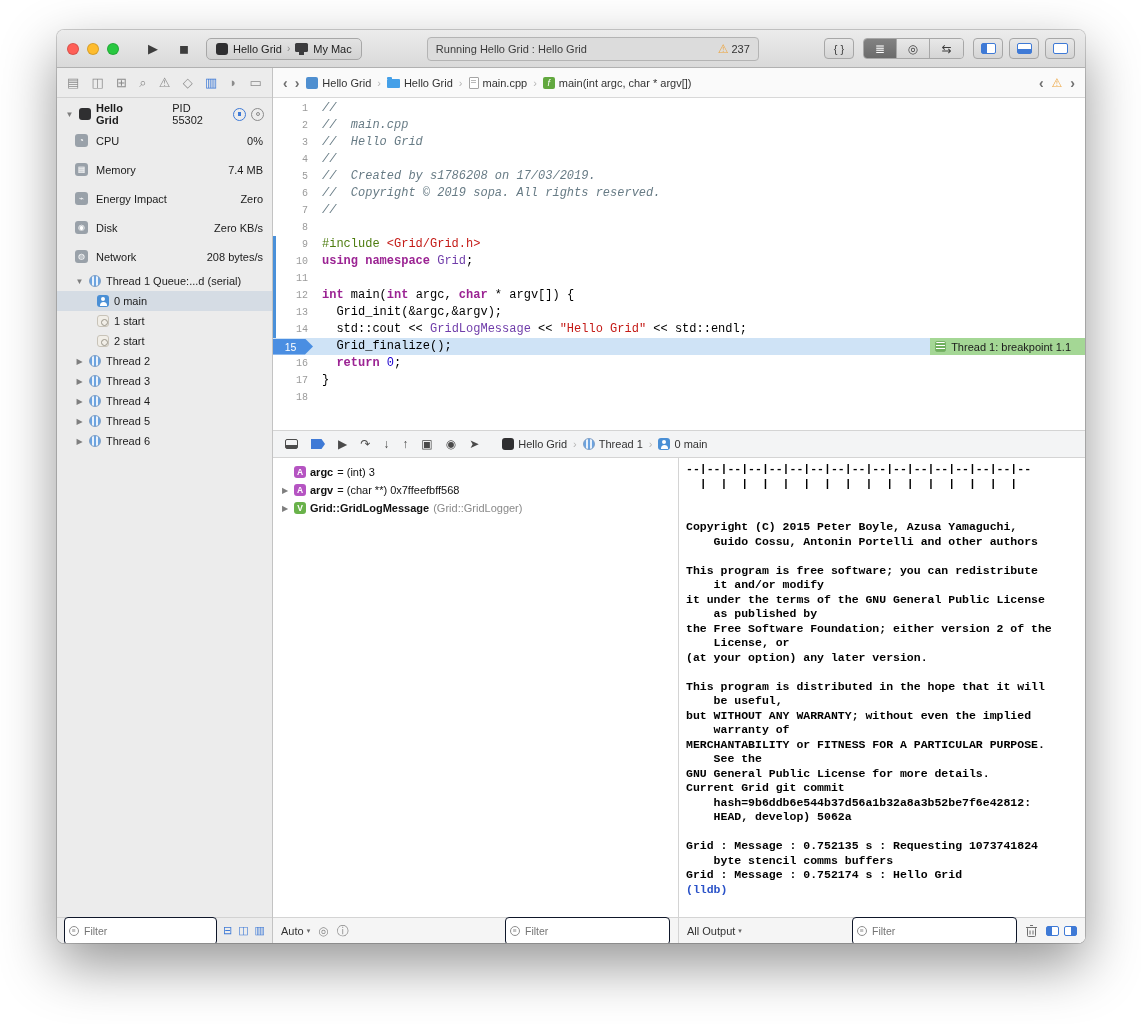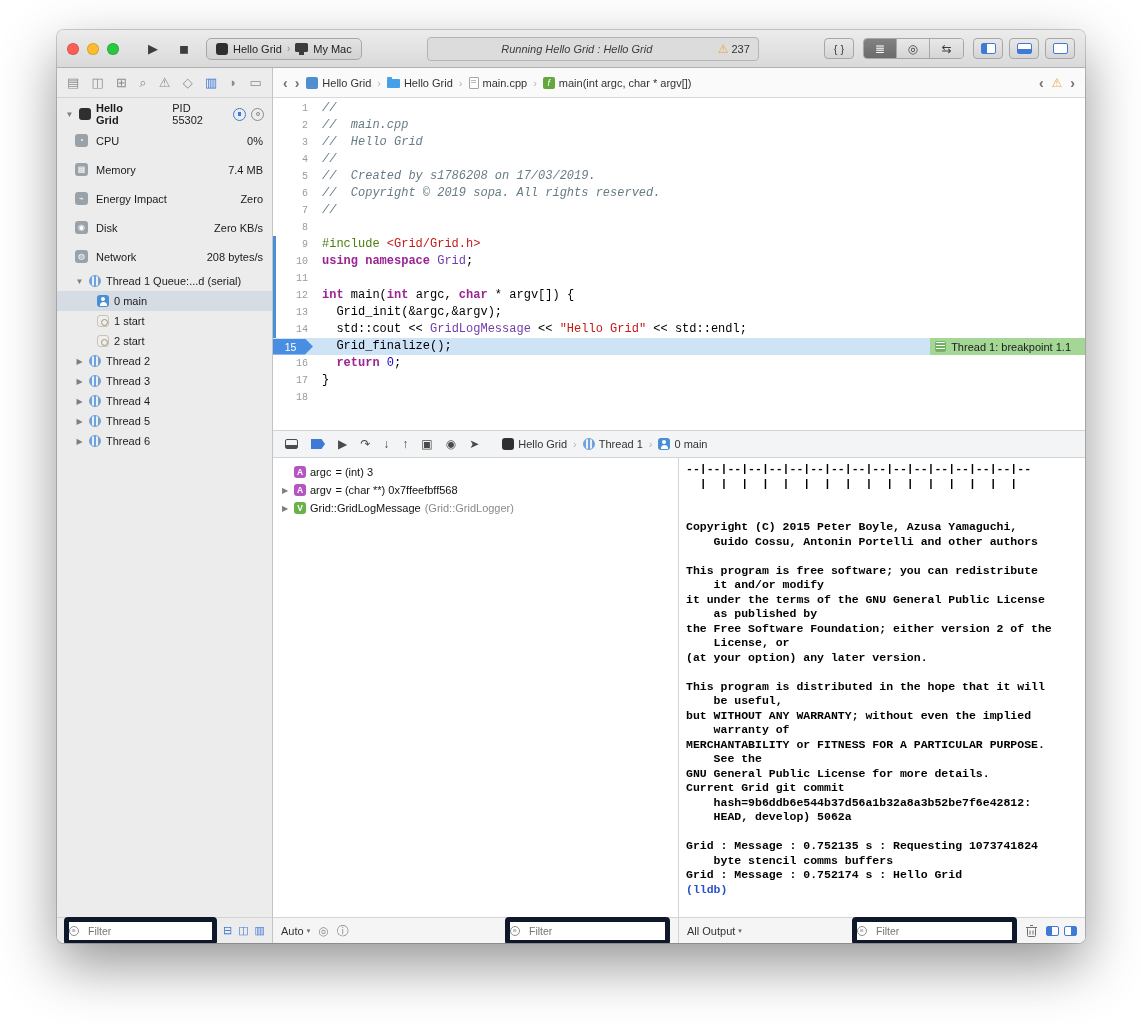--- a/index.html
+++ b/index.html
@@ -18,21 +18,21 @@
   .tb-icon.stop{ font-size:12px; }
   .scheme{ display:flex; align-items:center; gap:5px; height:22px; padding:0 9px; font-size:11px; color:#222;
     background:linear-gradient(#e3e3e3,#d2d2d2); border:1px solid #a7a7a7; border-radius:5px; margin-left:2px; }
   .app-mini-icon{ width:12px; height:12px; border-radius:3px; background:#2f2f31; flex:none; }
   .mac-icon{ width:13px; height:9px; background:#3c3c3e; border-radius:1.5px; position:relative; flex:none; margin-top:-2px;}
   .mac-icon::after{ content:""; position:absolute; left:4px; right:4px; bottom:-3px; height:3px; background:#3c3c3e; }
   .sep-ch{ color:#8b8b8b; font-size:10px; }
   .flex-sp{ flex:1; }
   .status{ width:332px; height:24px; background:#dcdcdc; border:1px solid #b4b4b4; border-radius:4px;
     display:flex; align-items:center; padding:0 8px; font-size:11px; color:#3c3c3c; }
-  .status-text{ flex:1; text-align:center; white-space:nowrap; overflow:hidden;font-style:italic; }
+  .status-text{ flex:1; text-align:left; white-space:nowrap; overflow:hidden; }
   .warn-group{ display:flex; align-items:center; gap:3px; font-size:11px; color:#333; }
   .warn-tri{ color:#eda33b; font-size:12px; line-height:1; }
   .btn{ height:21px; min-width:30px; padding:0 6px; border:1px solid #a7a7a7; border-radius:4px;
     background:linear-gradient(#e8e8e8,#d5d5d5); display:flex; align-items:center; justify-content:center;
     color:#3d3d3d; font-size:11px; }
   .seg{ display:flex; height:21px; border:1px solid #a7a7a7; border-radius:4px; overflow:hidden; }
   .seg > span{ width:33px; display:flex; align-items:center; justify-content:center; font-size:12px;
     color:#3d3d3d; background:linear-gradient(#e8e8e8,#d5d5d5); border-right:1px solid #a7a7a7; }
   .seg > span:last-child{ border-right:none; }
   .seg > span.active{ background:linear-gradient(#828282,#6b6b6b); color:#fff; }
@@ -72,21 +72,21 @@
   .frame-row.selected{ background:#d5dce4; }
   .thread-icon{ width:12px; height:12px; border-radius:50%; border:1px solid #7d9ec6; flex:none;
     background:repeating-linear-gradient(90deg,#6ba3e0 0 2px,#eaf2fb 2px 4px); }
   .person-badge{ width:12px; height:12px; border-radius:3px; background:#4a8fd5; position:relative; flex:none; }
   .person-badge::before{ content:""; position:absolute; left:4px; top:2px; width:4px; height:4px; border-radius:50%; background:#fff; }
   .person-badge::after{ content:""; position:absolute; left:2.5px; bottom:1.5px; width:7px; height:4px; border-radius:4px 4px 0 0; background:#fff; }
   .frame-badge{ width:12px; height:12px; border-radius:3px; background:#f1eee7; border:1px solid #c8c3b8; position:relative; flex:none; }
   .frame-badge::before{ content:""; position:absolute; left:2.5px; top:2.5px; width:5px; height:5px; border:1px solid #9a958a; border-radius:50%; }
   .sidebar-bottom{ height:26px; flex:none; border-top:1px solid #d2d2d2; display:flex; align-items:center; gap:6px; padding:0 7px; }
   .filter-wrap{ position:relative; display:flex; }
-  .filter-wrap input{ width:100%; height:28px; border:5px solid #0f172a; border-radius:4px; background:#fff;
+  .filter-wrap input{ width:100%; height:28px; border:1px solid #0f172a; border-radius:4px; background:#fff;
     font-family:"Liberation Sans",sans-serif; font-size:10.5px; color:#333; padding:0 4px 0 19px; outline:none; }
   .filter-icon{ position:absolute; left:5px; top:50%; transform:translateY(-50%); width:10px; height:10px;
     border:1px solid #8e8e8e; border-radius:50%; color:#8e8e8e; font-size:6.5px; line-height:8.5px; text-align:center; }
   .blue-mini{ color:#3f7ad6; font-size:11px; }
 
   
   .editor-col{ flex:1; min-width:0; display:flex; flex-direction:column; background:#fff; }
   .jumpbar{ height:30px; flex:none; background:#fafafa; border-bottom:1px solid #d8d8d8;
     display:flex; align-items:center; gap:7px; padding:0 10px; font-size:11px; color:#333; }
   .nav-chevron{ color:#6f6f6f; font-size:14px; font-weight:bold; line-height:1; }
@@ -139,21 +139,21 @@
 
   
   .lower{ flex:1; display:flex; min-height:0; }
   .vars-col{ width:406px; flex:none; border-right:1px solid #d4d4d4; display:flex; flex-direction:column; background:#fff; }
   .vars-content{ flex:1; overflow:hidden; padding:5px 0 0 7px; font-size:11px; color:#111; }
   .var-row{ height:18px; display:flex; align-items:center; gap:4px; }
   .var-row .disclosure{ width:10px; }
   .badge{ width:12px; height:12px; border-radius:3px; color:#fff; font-size:8.5px; font-weight:bold;
     display:flex; align-items:center; justify-content:center; flex:none; }
   .badge.A{ background:#b554c2; } .badge.V{ background:#69b24a; }
-  .var-name{ font-weight:normal;text-align:center; }
+  .var-name{ font-weight:bold;text-align:center; }
   .var-muted{ color:#8a8a8a; }
   .console-col{ flex:1; min-width:0; display:flex; flex-direction:column; background:#fff; }
   .console-content{ flex:1; overflow:hidden; padding:4px 0 0 7px; }
   .console-line{ font-family:"Liberation Mono",monospace; font-size:11.5px; line-height:14.5px; height:14.5px;
     white-space:pre; color:#000; font-weight:600; }
   .console-line.prompt{ color:#2a52c8; }
   .pane-bar{ height:26px; flex:none; border-top:1px solid #d4d4d4; background:#f5f5f5;
     display:flex; align-items:center; gap:8px; padding:12px 8px; font-size:11px; color:#333; }
   .scope{ display:flex; align-items:center; gap:3px; white-space:nowrap; }
   .scope .arrow{ font-size:7px; color:#666; }

